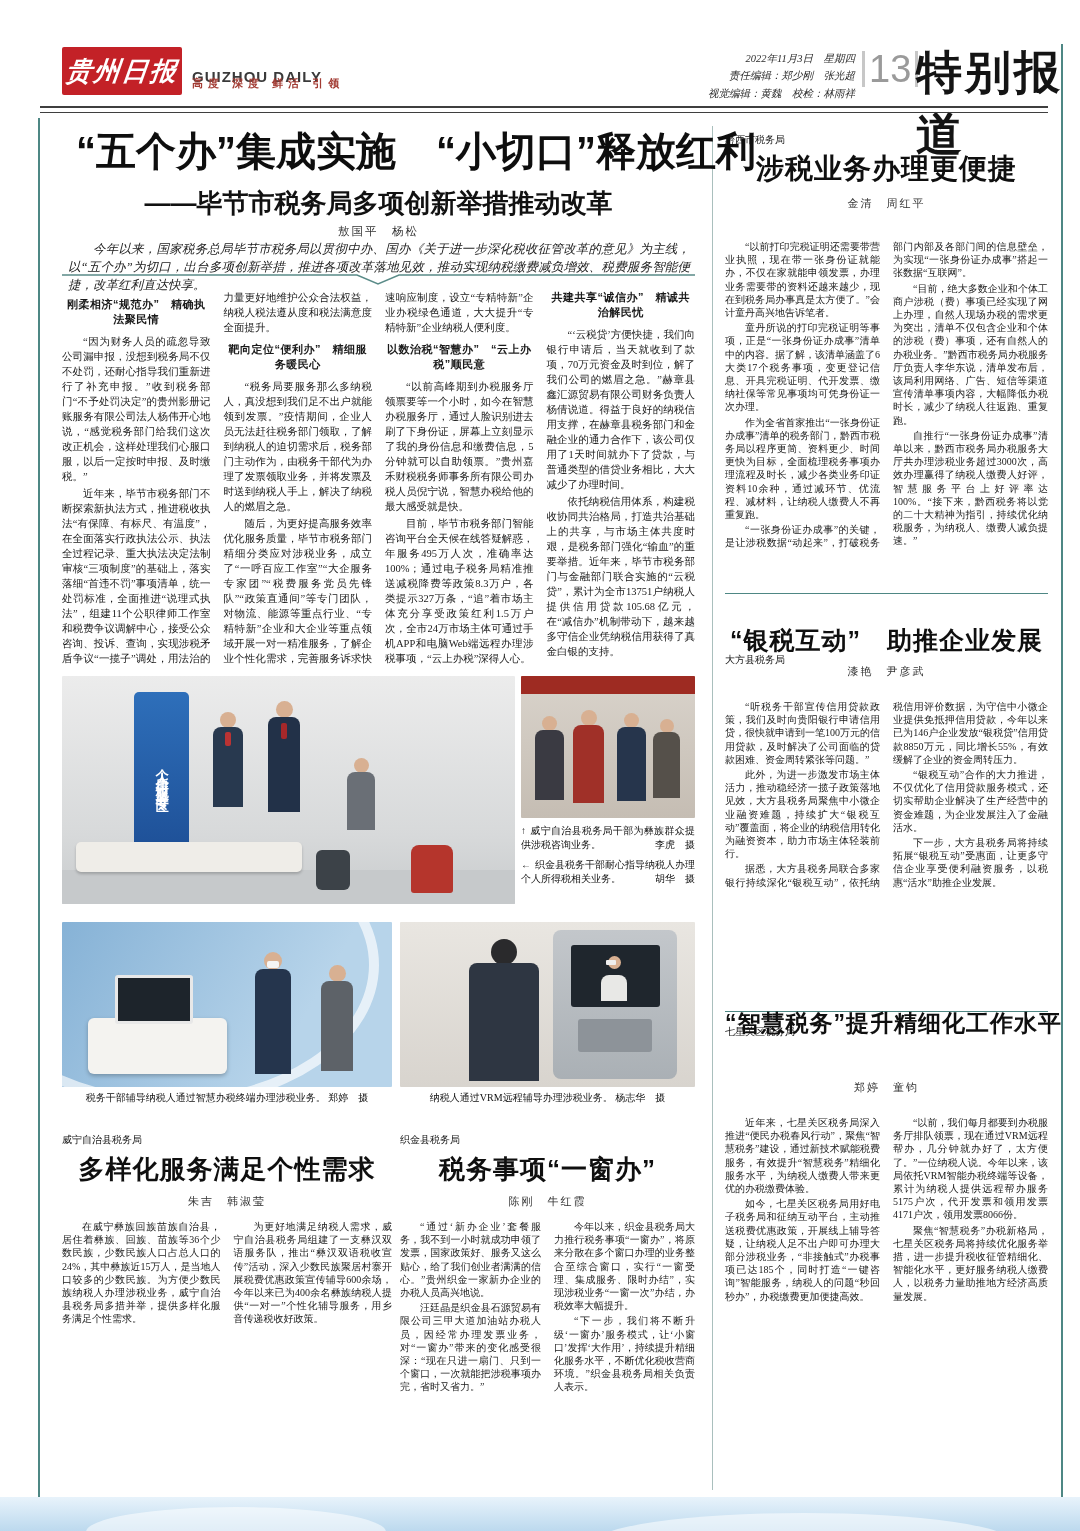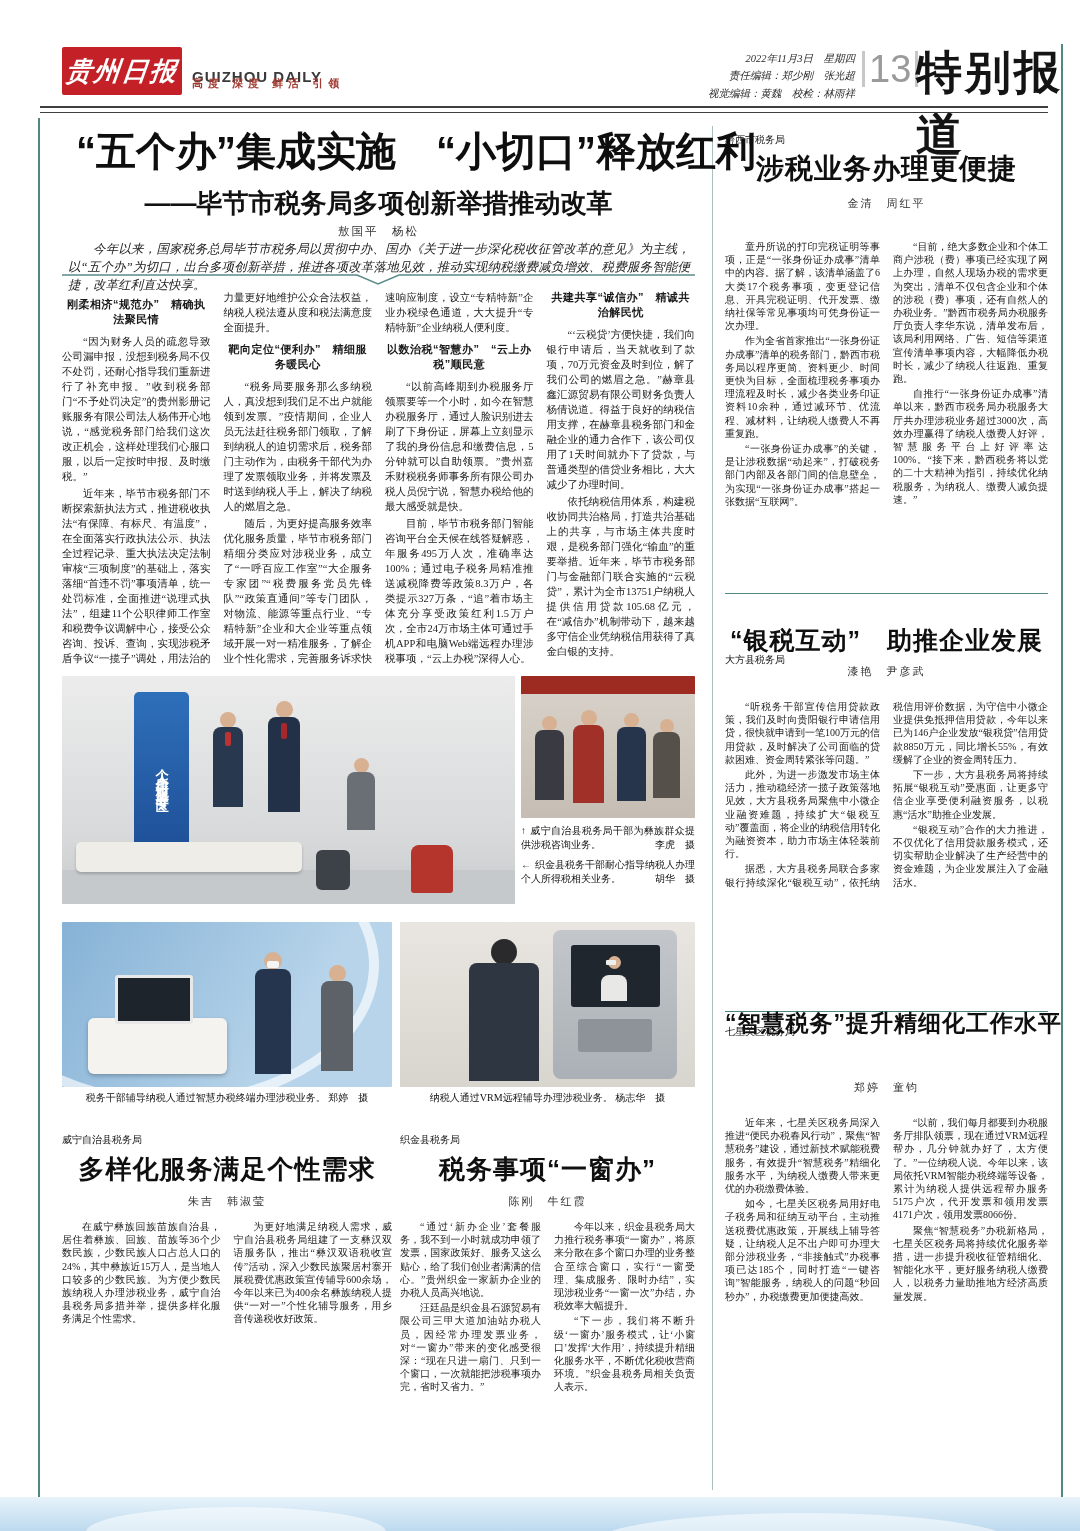--- a/index.html
+++ b/index.html
@@ -217,38 +217,39 @@
   </div>
   <div class="abs cap-center capD">
     <span>纳税人通过VRM远程辅导办理涉税业务。</span>
     <span>杨志华　摄</span>
   </div>
 
   <div class="abs kicker" style="left:725px;top:133px;">黔西市税务局</div>
   <div class="abs art-title" style="left:725px;top:150px;width:323px;font-size:28px;">涉税业务办理更便捷</div>
   <div class="abs art-byline" style="left:725px;top:196px;width:323px;">金清　周红平</div>
   <div class="abs art-body" style="left:725px;top:240px;width:323px;height:345px;">
+      <p class="para">“以前打印完税证明还需要带营业执照，现在带一张身份证就能办，不仅在家就能申领发票，办理业务需要带的资料还越来越少，现在到税务局办事真是太方便了。”会计童丹高兴地告诉笔者。</p>
       <p class="para">童丹所说的打印完税证明等事项，正是“一张身份证办成事”清单中的内容。据了解，该清单涵盖了6大类17个税务事项，变更登记信息、开具完税证明、代开发票、缴纳社保等常见事项均可凭身份证一次办理。</p>
       <p class="para">作为全省首家推出“一张身份证办成事”清单的税务部门，黔西市税务局以程序更简、资料更少、时间更快为目标，全面梳理税务事项办理流程及时长，减少各类业务印证资料10余种，通过减环节、优流程、减材料，让纳税人缴费人不再重复跑。</p>
       <p class="para">“一张身份证办成事”的关键，是让涉税数据“动起来”，打破税务部门内部及各部门间的信息壁垒，为实现“一张身份证办成事”搭起一张数据“互联网”。</p>
       <p class="para">“目前，绝大多数企业和个体工商户涉税（费）事项已经实现了网上办理，自然人现场办税的需求更为突出，清单不仅包含企业和个体的涉税（费）事项，还有自然人的办税业务。”黔西市税务局办税服务厅负责人李华东说，清单发布后，该局利用网络、广告、短信等渠道宣传清单事项内容，大幅降低办税时长，减少了纳税人往返跑、重复跑。</p>
       <p class="para">自推行“一张身份证办成事”清单以来，黔西市税务局办税服务大厅共办理涉税业务超过3000次，高效办理赢得了纳税人缴费人好评，智慧服务平台上好评率达100%。“接下来，黔西税务将以党的二十大精神为指引，持续优化纳税服务，为纳税人、缴费人减负提速。”</p>
     </div>
 
   <div class="abs rail-sep" style="top:593px;"></div>
 
   <div class="abs kicker" style="left:725px;top:607px;margin-top:46px;">大方县税务局</div>
   <div class="abs art-title" style="left:725px;top:624px;width:323px;font-size:25px;">“银税互动”　助推企业发展</div>
   <div class="abs art-byline" style="left:725px;top:664px;width:323px;">漆艳　尹彦武</div>
   <div class="abs art-body" style="left:725px;top:700px;width:323px;height:303px;">
       <p class="para">“听税务干部宣传信用贷款政策，我们及时向贵阳银行申请信用贷，很快就申请到一笔100万元的信用贷款，及时解决了公司面临的贷款困难、资金周转紧张等问题。”</p>
       <p class="para">此外，为进一步激发市场主体活力，推动稳经济一揽子政策落地见效，大方县税务局聚焦中小微企业融资难题，持续扩大“银税互动”覆盖面，将企业的纳税信用转化为融资资本，助力市场主体轻装前行。</p>
       <p class="para">据悉，大方县税务局联合多家银行持续深化“银税互动”，依托纳税信用评价数据，为守信中小微企业提供免抵押信用贷款，今年以来已为146户企业发放“银税贷”信用贷款8850万元，同比增长55%，有效缓解了企业的资金周转压力。</p>
+      <p class="para">“银税互动”合作的大力推进，不仅优化了信用贷款服务模式，还切实帮助企业解决了生产经营中的资金难题，为企业发展注入了金融活水。</p>
       <p class="para">下一步，大方县税务局将持续拓展“银税互动”受惠面，让更多守信企业享受便利融资服务，以税惠“活水”助推企业发展。</p>
-      <p class="para">“银税互动”合作的大力推进，不仅优化了信用贷款服务模式，还切实帮助企业解决了生产经营中的资金难题，为企业发展注入了金融活水。</p>
     </div>
 
   <div class="abs rail-sep" style="top:1011px;"></div>
 
   <div class="abs kicker" style="left:725px;top:1025px;">七星关区税务局</div>
   <div class="abs art-title" style="left:725px;top:1008px;width:323px;font-size:23px;">“智慧税务”提升精细化工作水平</div>
   <div class="abs art-byline" style="left:725px;top:1080px;width:323px;">郑婷　童钧</div>
   <div class="abs art-body" style="left:725px;top:1116px;width:323px;height:374px;">
       <p class="para">近年来，七星关区税务局深入推进“便民办税春风行动”，聚焦“智慧税务”建设，通过新技术赋能税费服务，有效提升“智慧税务”精细化服务水平，为纳税人缴费人带来更优的办税缴费体验。</p>
       <p class="para">如今，七星关区税务局用好电子税务局和征纳互动平台，主动推送税费优惠政策，开展线上辅导答疑，让纳税人足不出户即可办理大部分涉税业务，“非接触式”办税事项已达185个，同时打造“一键咨询”智能服务，纳税人的问题“秒回秒办”，办税缴费更加便捷高效。</p>

